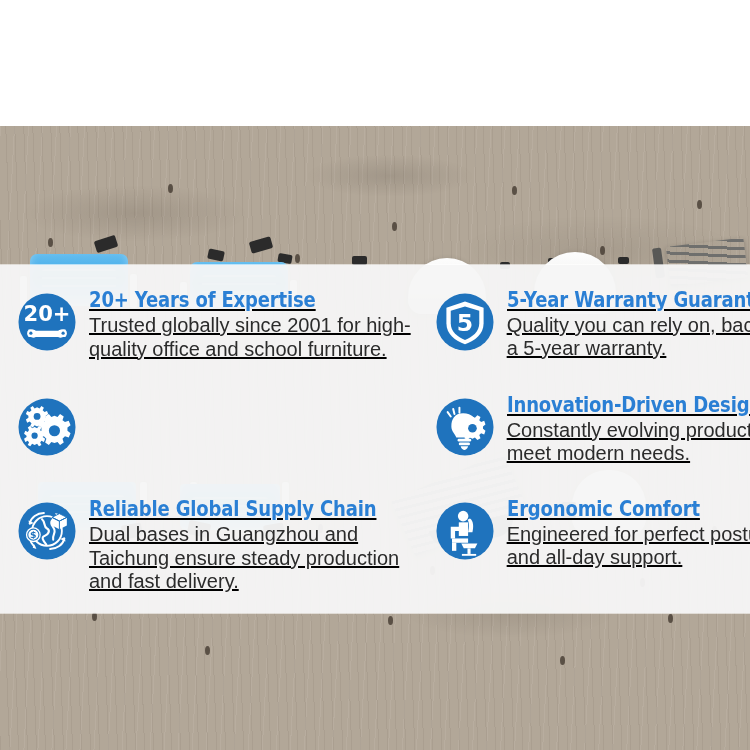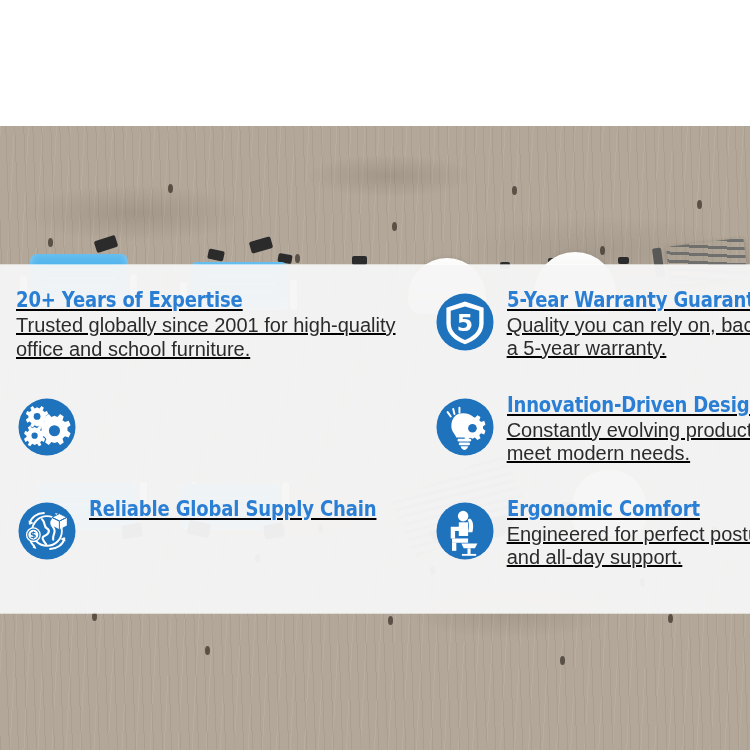--- a/index.html
+++ b/index.html
@@ -290,20 +290,35 @@
     <div class="chair-bracket" style="left:430px; top:396px; width:86px; height:20px; border-radius:0 0 40px 40px; background:#4f4f4d; transform:rotate(-12deg);"></div>
 
     <div class="chair-white-seat" style="left:572px; top:344px; width:74px; height:66px; border-radius:36px 36px 18px 18px;"></div>
     <div class="chair-bracket" style="left:562px; top:376px; width:14px; height:16px;"></div>
   </div>
 
   <div class="panel">
     <div class="panel-grid">
 
       <div class="feature left">
+        <div class="feature-icon">
+          <svg class="icon-svg" viewBox="0 0 100 100">
+            <circle cx="50" cy="50" r="46" fill="#1f73bd"></circle>
+            <text x="50" y="48" text-anchor="middle" font-family="DejaVu Sans, sans-serif" font-size="34" font-weight="bold" fill="#ffffff">20+</text>
+            <g fill="#ffffff">
+              <path d="M22 66 a7 7 0 0 1 10 -2 l36 0 a7 7 0 0 1 10 2 l0 6 a7 7 0 0 1 -10 2 l-36 0 a7 7 0 0 1 -10 -2 z"></path>
+              <path d="M20 62 l8 0 l0 4 l-8 0 z M20 70 l8 0 l0 4 l-8 0 z"></path>
+              <path d="M80 62 l-8 0 l0 4 l8 0 z M80 70 l-8 0 l0 4 l8 0 z"></path>
+              <circle cx="24" cy="68" r="6"></circle>
+              <circle cx="76" cy="68" r="6"></circle>
+            </g>
+            <circle cx="24" cy="68" r="2.6" fill="#1f73bd"></circle>
+            <circle cx="76" cy="68" r="2.6" fill="#1f73bd"></circle>
+          </svg>
+        </div>
         <div class="feature-text">
           <p class="feature-title">20+ Years of Expertise</p>
           <p class="feature-desc">Trusted globally since 2001 for high-quality office and school furniture.</p>
         </div>
       </div>
 
       <div class="feature right">
         <div class="feature-icon">
           <svg class="icon-svg" viewBox="0 0 100 100">
             <circle cx="50" cy="50" r="46" fill="#1f73bd"></circle>
@@ -395,20 +410,21 @@
             <g transform="translate(70,34)">
               <path d="M0,-12 L12,-6 L12,7 L0,13 L-12,7 L-12,-6 Z" fill="#ffffff"></path>
               <path d="M0,-12 L12,-6 L0,0 L-12,-6 Z" fill="#ffffff" stroke="#1f73bd" stroke-width="1.6"></path>
               <path d="M0,0 L0,13" stroke="#1f73bd" stroke-width="1.6"></path>
               <path d="M-12,-6 L0,0 L12,-6" fill="none" stroke="#1f73bd" stroke-width="1.6"></path>
             </g>
           </svg>
         </div>
         <div class="feature-text">
           <p class="feature-title">Reliable Global Supply Chain</p>
+          <p class="feature-desc">Dual bases in Guangzhou and Taichung ensure steady production and fast delivery.</p>
         </div>
       </div>
 
       <div class="feature right">
         <div class="feature-icon">
           <svg class="icon-svg" viewBox="0 0 100 100">
             <circle cx="50" cy="50" r="46" fill="#1f73bd"></circle>
             <g fill="#ffffff">
 
               <circle cx="47" cy="26" r="8.5"></circle>

